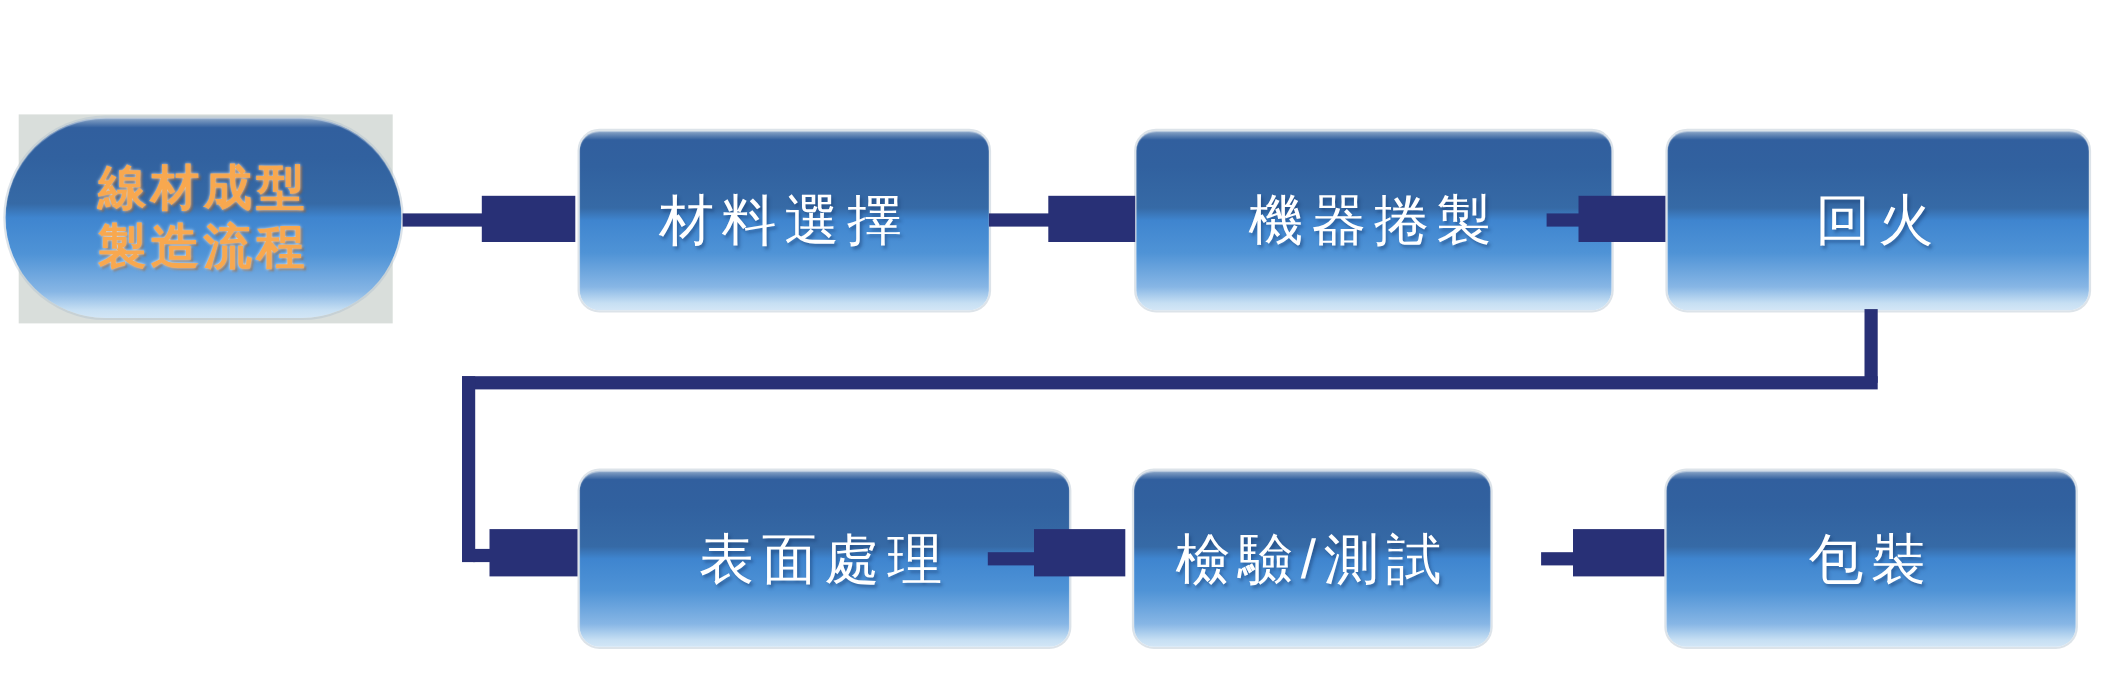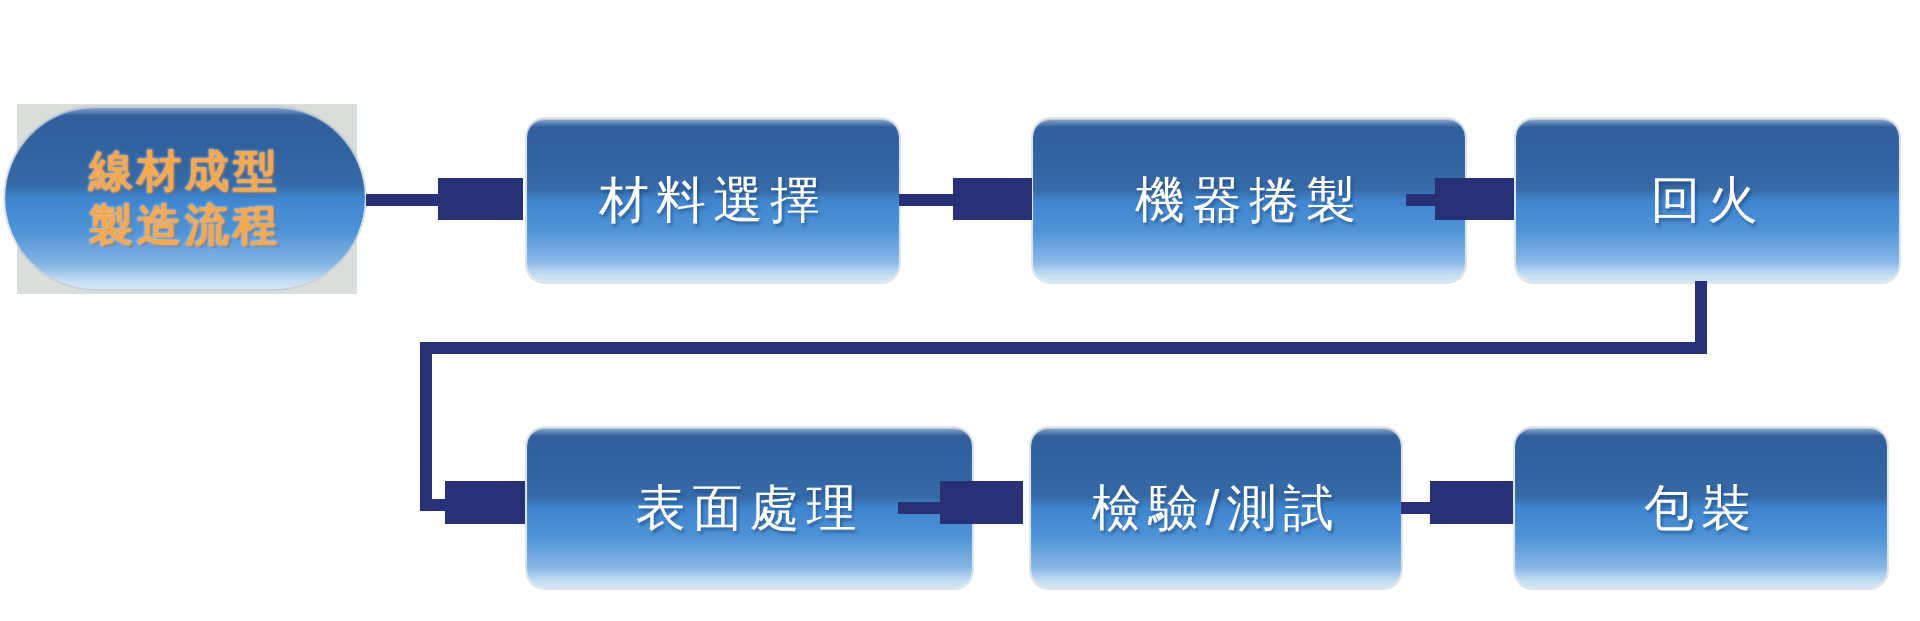--- a/index.html
+++ b/index.html
@@ -75,21 +75,21 @@
     text-shadow: 2px 3px 3px rgba(20,50,100,0.45);
     white-space: nowrap;
   }
   .row-top    { top: 75px;  height: 163px; }
   .row-bottom { top: 384px; height: 160px; }
 
   .n1 { left: 527px;  width: 372px; }
   .n2 { left: 1033px; width: 432px; }
   .n3 { left: 1516px; width: 383px; }
   .n4 { left: 527px;  width: 445px; }
-  .n5 { left: 1031px; width: 370px; }
+  .n5 { left: 1031px; width: 324px; }
   .n6 { left: 1515px; width: 372px; }
 
   .conn {
     position: absolute;
     background: #283076;
   }
 </style>
 </head>
 <body>
 

